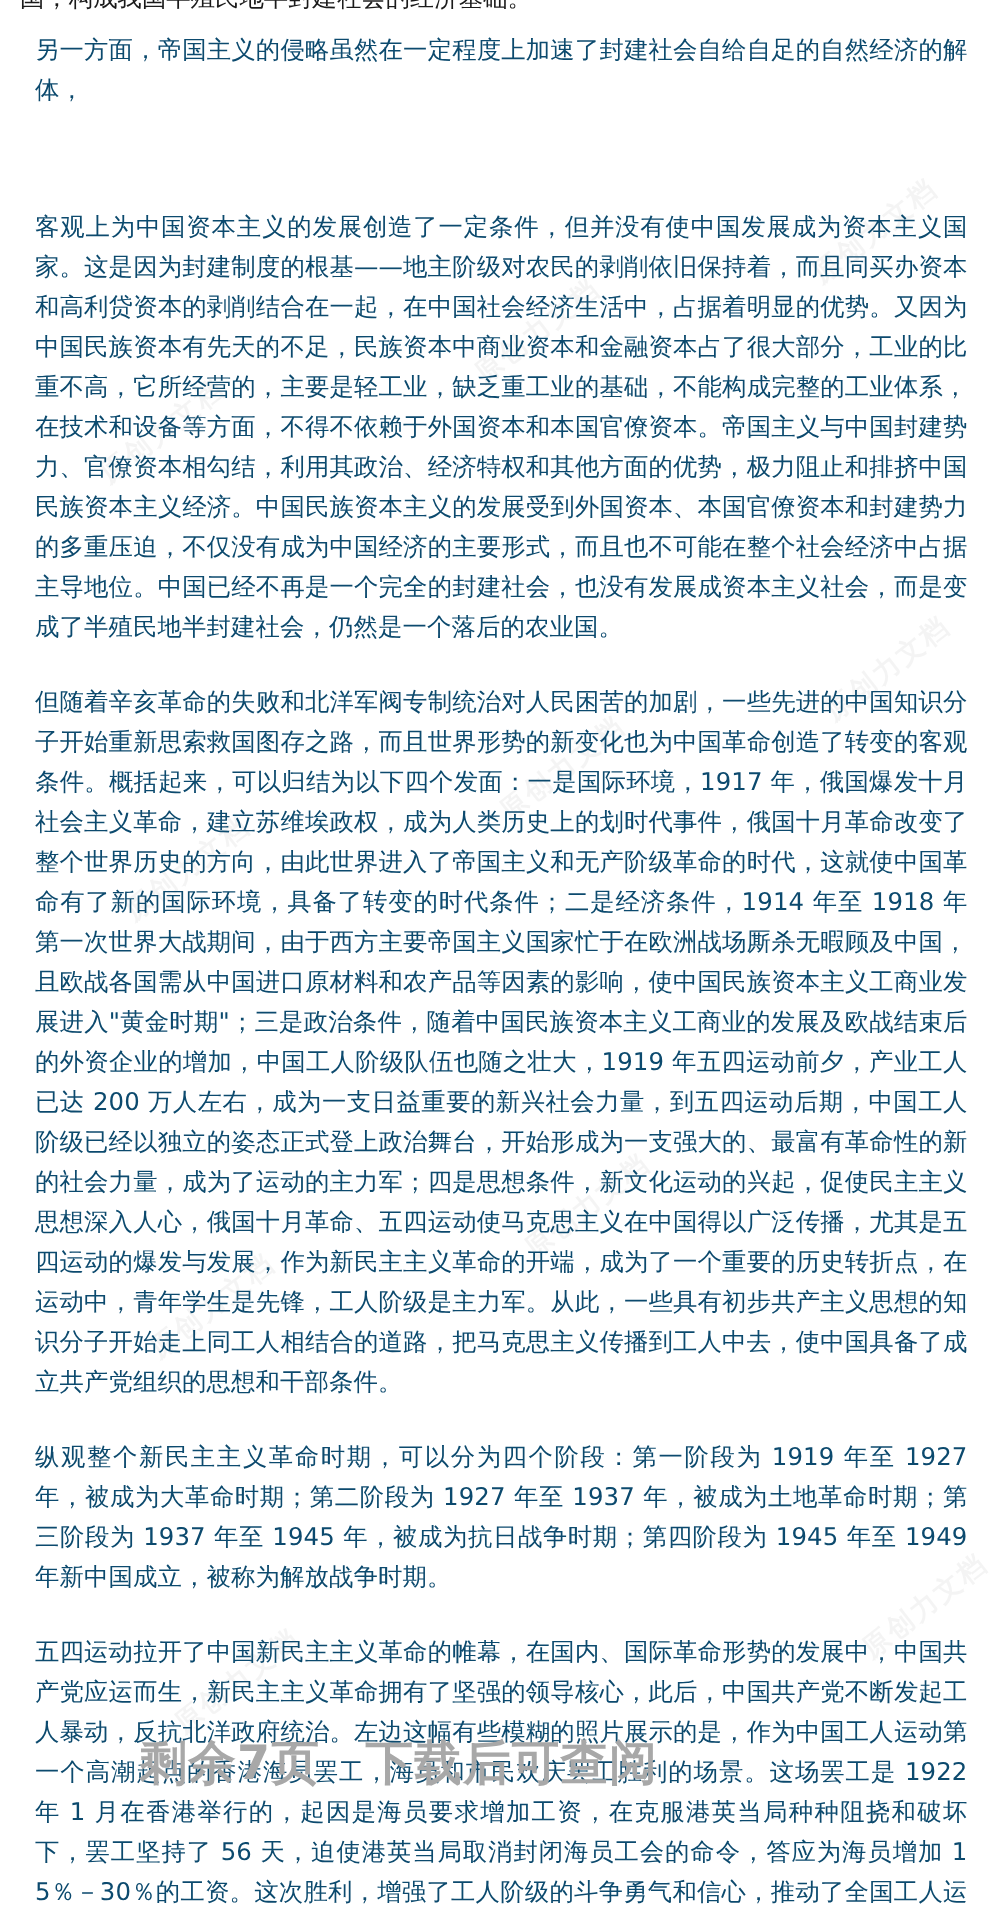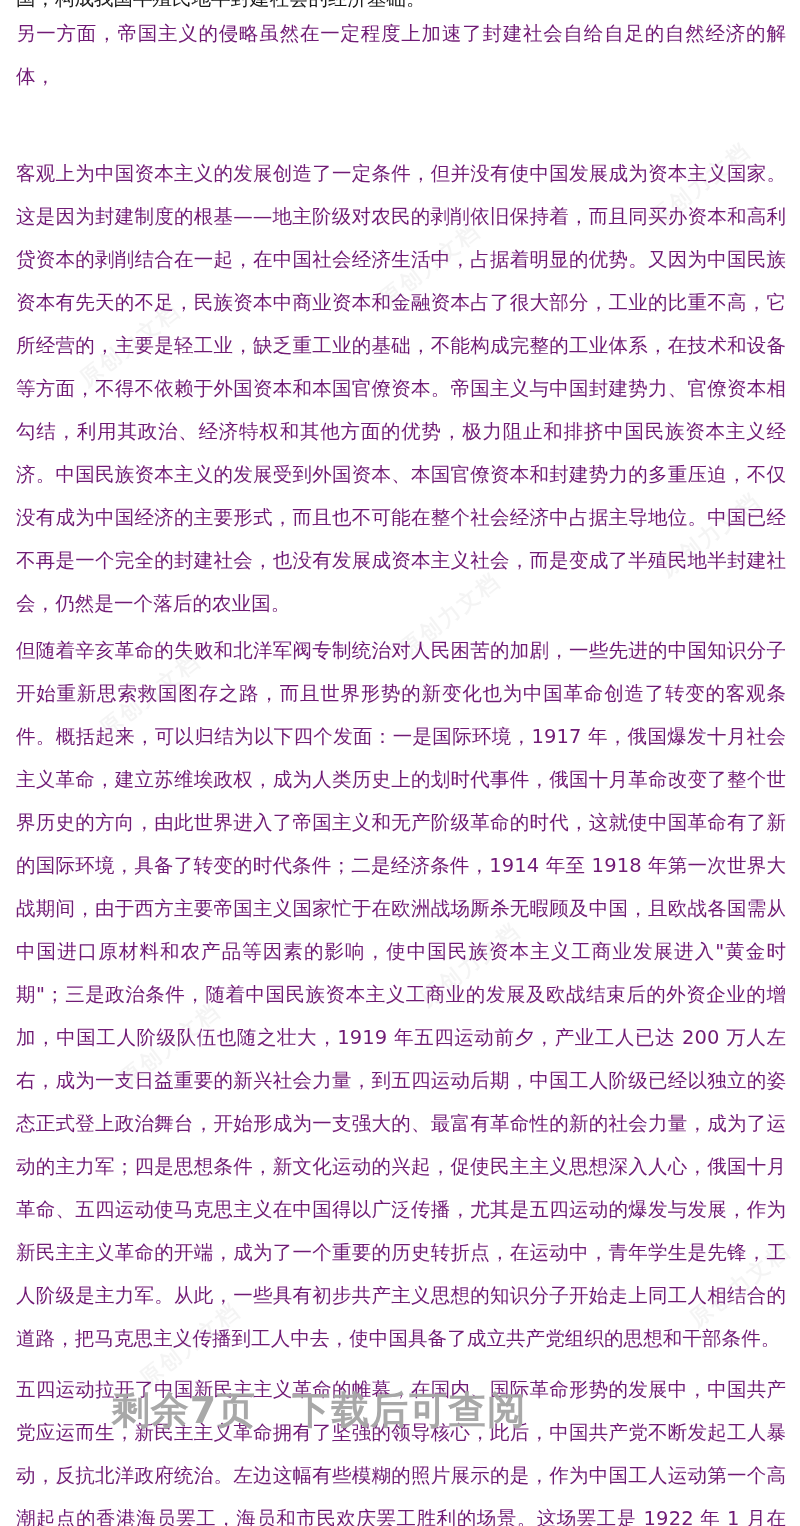--- a/index.html
+++ b/index.html
@@ -67,24 +67,24 @@
     width: 770px;
     font-size: 19.5px;
     line-height: 26px;
     color: #1a1a1a;
     white-space: nowrap;
     overflow: hidden;
     font-family: "DejaVu Sans", "Liberation Sans", sans-serif;
   }
 
   p.para {
-    margin: 0;
+    margin: 12px;
     font-size: 19.5px;
-    line-height: 43px;
-    color: #701a75;
+    line-height: 32px;
+    color: #0c4a6e;
     text-align: justify;
     text-justify: inter-character;
     letter-spacing: 0.1px;
     font-family: "DejaVu Sans", "Liberation Sans", sans-serif;
     word-break: break-all;
   }
 
   .para-spacer-lg { height: 54px; }
   .para-spacer-sm { height: 4px; }
 
@@ -138,20 +138,21 @@
     <div class="para-spacer-lg"></div>
 
     <p class="para">客观上为中国资本主义的发展创造了一定条件，但并没有使中国发展成为资本主义国家。这是因为封建制度的根基——地主阶级对农民的剥削依旧保持着，而且同买办资本和高利贷资本的剥削结合在一起，在中国社会经济生活中，占据着明显的优势。又因为中国民族资本有先天的不足，民族资本中商业资本和金融资本占了很大部分，工业的比重不高，它所经营的，主要是轻工业，缺乏重工业的基础，不能构成完整的工业体系，在技术和设备等方面，不得不依赖于外国资本和本国官僚资本。帝国主义与中国封建势力、官僚资本相勾结，利用其政治、经济特权和其他方面的优势，极力阻止和排挤中国民族资本主义经济。中国民族资本主义的发展受到外国资本、本国官僚资本和封建势力的多重压迫，不仅没有成为中国经济的主要形式，而且也不可能在整个社会经济中占据主导地位。中国已经不再是一个完全的封建社会，也没有发展成资本主义社会，而是变成了半殖民地半封建社会，仍然是一个落后的农业国。</p>
 
     <div class="para-spacer-sm"></div>
 
     <p class="para">但随着辛亥革命的失败和北洋军阀专制统治对人民困苦的加剧，一些先进的中国知识分子开始重新思索救国图存之路，而且世界形势的新变化也为中国革命创造了转变的客观条件。概括起来，可以归结为以下四个发面：一是国际环境，1917 年，俄国爆发十月社会主义革命，建立苏维埃政权，成为人类历史上的划时代事件，俄国十月革命改变了整个世界历史的方向，由此世界进入了帝国主义和无产阶级革命的时代，这就使中国革命有了新的国际环境，具备了转变的时代条件；二是经济条件，1914 年至 1918 年第一次世界大战期间，由于西方主要帝国主义国家忙于在欧洲战场厮杀无暇顾及中国，且欧战各国需从中国进口原材料和农产品等因素的影响，使中国民族资本主义工商业发展进入"黄金时期"；三是政治条件，随着中国民族资本主义工商业的发展及欧战结束后的外资企业的增加，中国工人阶级队伍也随之壮大，1919 年五四运动前夕，产业工人已达 200 万人左右，成为一支日益重要的新兴社会力量，到五四运动后期，中国工人阶级已经以独立的姿态正式登上政治舞台，开始形成为一支强大的、最富有革命性的新的社会力量，成为了运动的主力军；四是思想条件，新文化运动的兴起，促使民主主义思想深入人心，俄国十月革命、五四运动使马克思主义在中国得以广泛传播，尤其是五四运动的爆发与发展，作为新民主主义革命的开端，成为了一个重要的历史转折点，在运动中，青年学生是先锋，工人阶级是主力军。从此，一些具有初步共产主义思想的知识分子开始走上同工人相结合的道路，把马克思主义传播到工人中去，使中国具备了成立共产党组织的思想和干部条件。</p>
 
     <div class="para-spacer-sm"></div>
 
+    <p class="para">纵观整个新民主主义革命时期，可以分为四个阶段：第一阶段为 1919 年至 1927 年，被成为大革命时期；第二阶段为 1927 年至 1937 年，被成为土地革命时期；第三阶段为 1937 年至 1945 年，被成为抗日战争时期；第四阶段为 1945 年至 1949 年新中国成立，被称为解放战争时期。</p>
 
     <div class="para-spacer-sm"></div>
 
     <p class="para">五四运动拉开了中国新民主主义革命的帷幕，在国内、国际革命形势的发展中，中国共产党应运而生，新民主主义革命拥有了坚强的领导核心，此后，中国共产党不断发起工人暴动，反抗北洋政府统治。左边这幅有些模糊的照片展示的是，作为中国工人运动第一个高潮起点的香港海员罢工，海员和市民欢庆罢工胜利的场景。这场罢工是 1922 年 1 月在香港举行的，起因是海员要求增加工资，在克服港英当局种种阻挠和破坏下，罢工坚持了 56 天，迫使港英当局取消封闭海员工会的命令，答应为海员增加 15％－30％的工资。这次胜利，增强了工人阶级的斗争勇气和信心，推动了全国工人运动的发展。右边这幅图描述的是京汉铁路工人罢工遭到镇压的场景，1923 年 2 月 4 日，在长达 2000 余公里的京汉铁路上，3 万名工人在 3 小时内有条不紊地举行了总同盟罢工。3 天后，在帝国主义势力的支持下，吴佩孚调动军警在京汉铁路沿线血腥镇压罢工工人，前后牺牲者 52 人，受伤者 300 余人，被捕入狱者 40 余人，被开除而流亡者 1000 余人，史称二七惨案。这次惨案发生后，各地工会组织除广东、湖南外都遭封闭，工人情绪一时趋于消沉，至此，持续 13 个月的中国工人运动暂时转</p>
 
   </div>
 
   <div class="footer-note">
     <span class="ft-text">剩余7页</span>
     <span class="ft-gap"></span>

